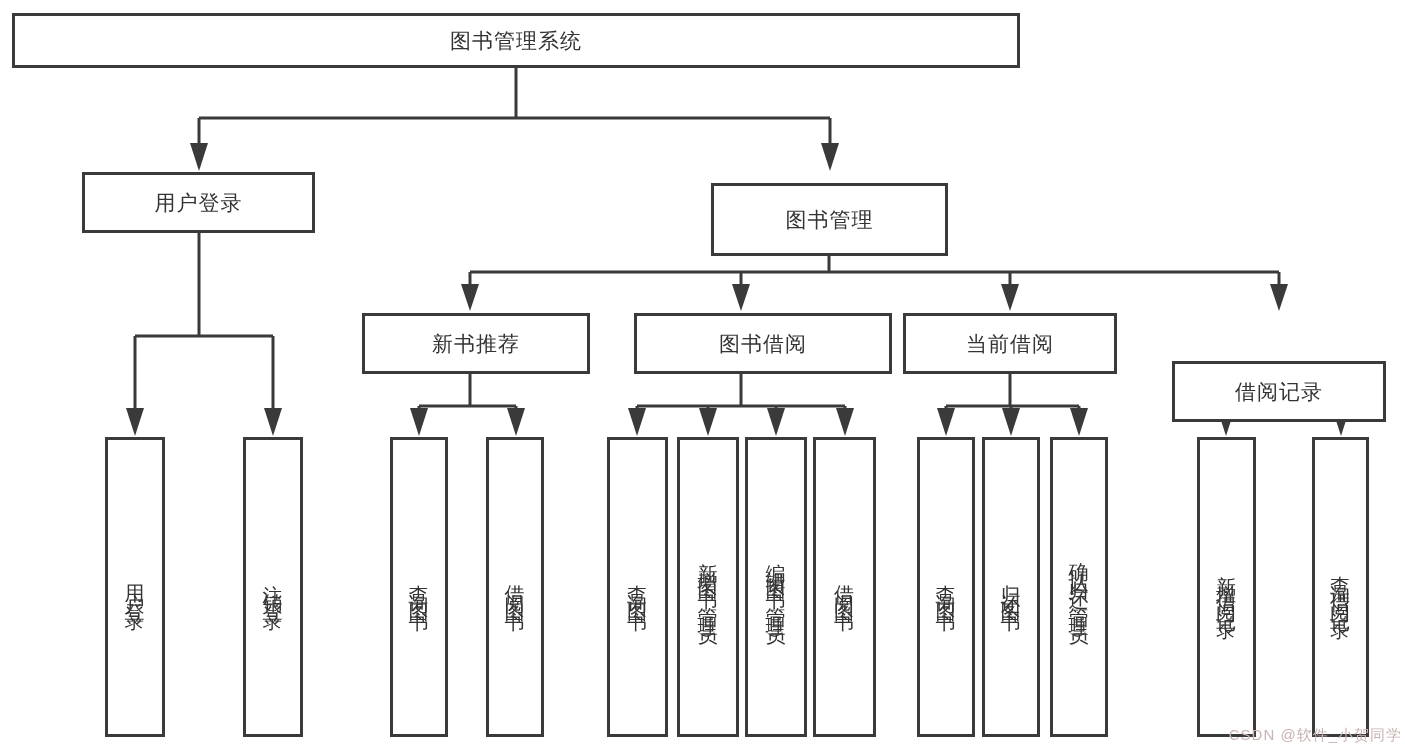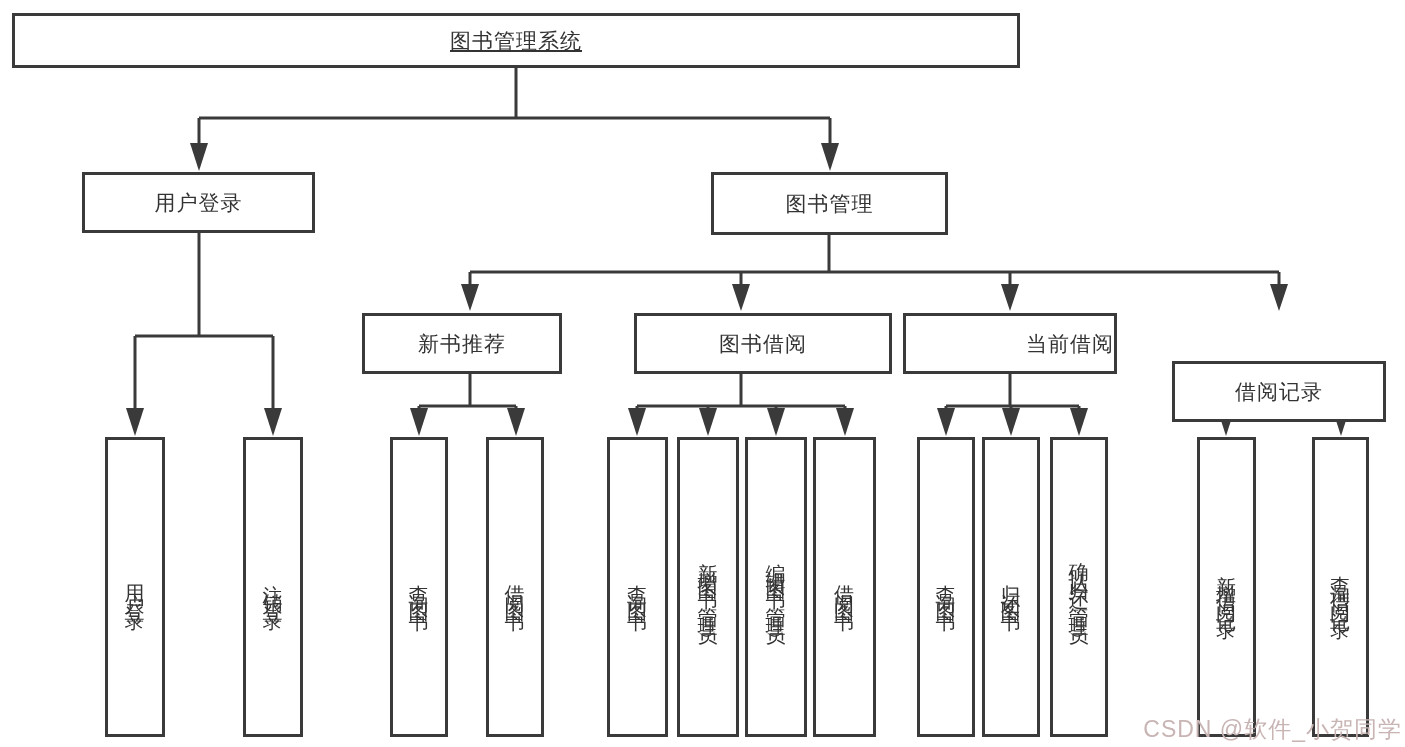--- a/index.html
+++ b/index.html
@@ -54,21 +54,21 @@
     font-size: 20px;
     line-height: 1;
     letter-spacing: 9px;
     color: var(--text);
     white-space: nowrap;
   }
   .watermark {
     position: absolute;
     right: 3px;
     bottom: 2px;
-    font-size: 23px;
+    font-size: 15px;
     color: var(--watermark);
     letter-spacing: 1px;
     z-index: 5;
     pointer-events: none;
   }
 </style>
 </head>
 <body>
 
 <div class="stage">
@@ -106,38 +106,38 @@
       <polygon points="767,408 785,408 776,436"></polygon>
       <polygon points="836,408 854,408 845,436"></polygon>
       <polygon points="937,408 955,408 946,436"></polygon>
       <polygon points="1002,408 1020,408 1011,436"></polygon>
       <polygon points="1070,408 1088,408 1079,436"></polygon>
       <polygon points="1217,408 1235,408 1226,436"></polygon>
       <polygon points="1332,408 1350,408 1341,436"></polygon>
     </g>
   </svg>
 
-  <div class="hbox" style="left:12px; top:13px; width:1008px; height:55px;text-decoration:underline;">
+  <div class="hbox" style="left:12px; top:13px; width:1008px; height:55px;">
     <span>图书管理系统</span>
   </div>
 
   <div class="hbox" style="left:82px; top:172px; width:233px; height:61px;">
     <span>用户登录</span>
   </div>
-  <div class="hbox" style="left:711px; top:172px; width:237px; height:63px;">
+  <div class="hbox" style="left:711px; top:183px; width:237px; height:73px;">
     <span>图书管理</span>
   </div>
 
-  <div class="hbox" style="left:362px; top:313px; width:200px; height:61px;">
+  <div class="hbox" style="left:362px; top:313px; width:228px; height:61px;">
     <span>新书推荐</span>
   </div>
   <div class="hbox" style="left:634px; top:313px; width:258px; height:61px;">
     <span>图书借阅</span>
   </div>
-  <div class="hbox" style="left:903px; top:313px; width:214px; height:61px;justify-content:flex-end;">
+  <div class="hbox" style="left:903px; top:313px; width:214px; height:61px;">
     <span>当前借阅</span>
   </div>
   <div class="hbox" style="left:1172px; top:313px; width:214px; height:61px;margin-top:48px;">
     <span>借阅记录</span>
   </div>
 
   <div class="vbox" style="left:105px; top:437px; width:60px; height:300px;">
     <span class="vtext">用户登录</span>
   </div>
   <div class="vbox" style="left:243px; top:437px; width:60px; height:300px;">

